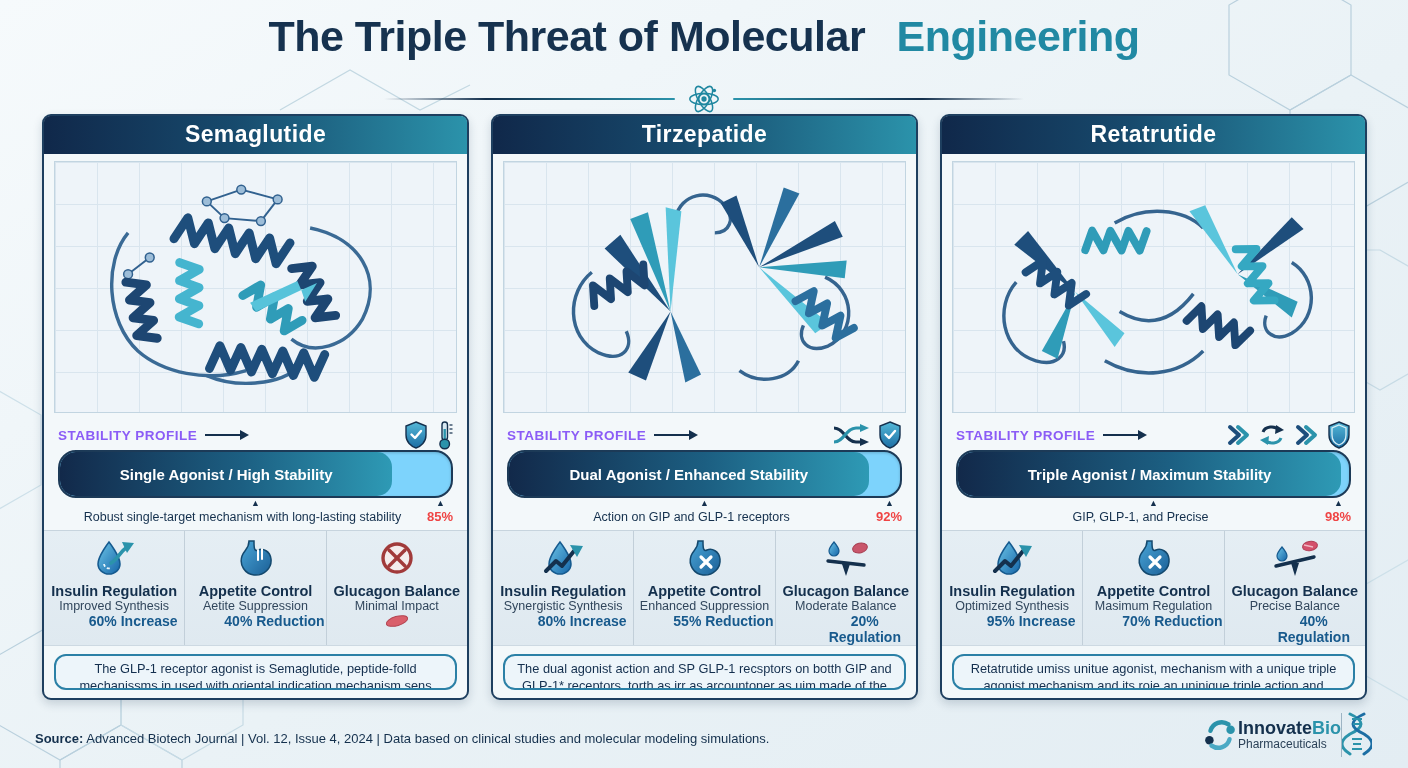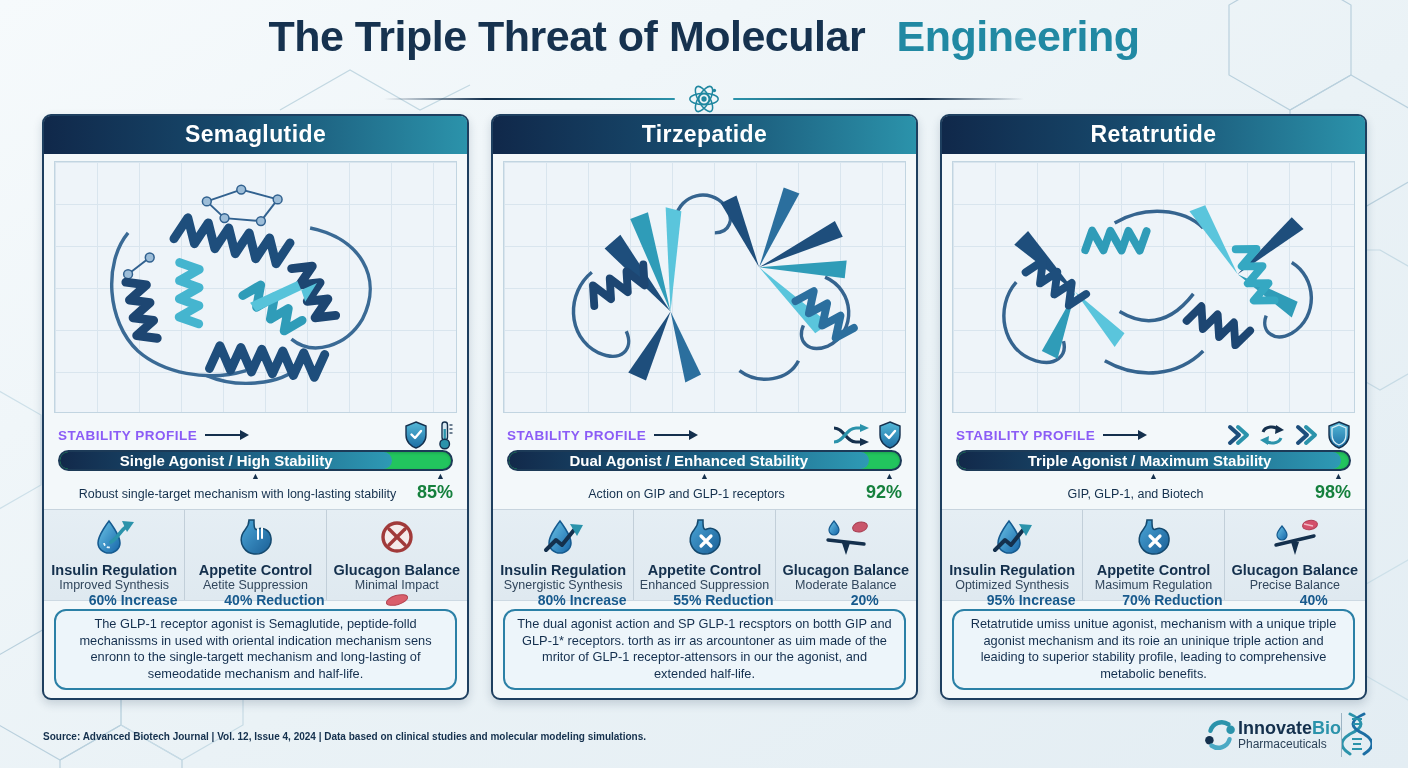--- a/index.html
+++ b/index.html
@@ -32,51 +32,51 @@
                  background-image:linear-gradient(#d9e5ee 1px,transparent 1px),
                                   linear-gradient(90deg,#d9e5ee 1px,transparent 1px);
                  background-size:42px 42px;
                  display:flex; align-items:center; justify-content:center; overflow:hidden; }
 
   .stability { padding:0 14px; flex:none; }
   .stab-head { display:flex; align-items:center; height:30px; }
   .stab-label { font-size:13.5px; font-weight:bold; color:#8b5cf6; letter-spacing:.5px; }
   .stab-arrow { margin-left:8px; display:flex; }
   .stab-icons { margin-left:auto; display:flex; align-items:center; gap:9px; }
-  .bar-outer { height:21px; border:2px solid #1c3a57; border-radius:18px; background:#22c55e;
+  .bar-outer { height:48px; border:2px solid #1c3a57; border-radius:18px; background:#7dd3fc;
                overflow:hidden; box-shadow:inset 0 1px 3px rgba(0,0,0,.18); }
   .bar-fill { height:100%; border-radius:15px;
               background:linear-gradient(90deg,#12294a,#1c5f82 55%,#2e9ab5);
               display:flex; align-items:center; justify-content:center;
               color:#fff; font-weight:bold; font-size:15px; white-space:nowrap; }
   .bar-markers { position:relative; height:11px; }
   .marker { position:absolute; top:0; font-size:9px; color:#14304d; line-height:11px; }
   .m-center { left:50%; transform:translateX(-50%); }
   .m-right { right:8px; }
   .bar-caption-row { display:flex; align-items:baseline; }
   .bar-caption { flex:1; text-align:center; font-size:12.5px; color:#14304d; }
-  .bar-value { font-size:18px; font-weight:bold; color:#15803d; }
-
-  .stats { display:flex; margin-top:6px; flex:none; height:92px;
+  .bar-value { font-size:13px; font-weight:bold; color:#ef4444; }
+
+  .stats { display:flex; margin-top:6px; flex:none; height:116px;
            border-top:1px solid #c7d4de; border-bottom:1px solid #cdd9e2;
            background:linear-gradient(180deg,#e5eef4,#dfe9f0); }
   .stat { flex:1; text-align:center; padding-top:5px; }
   .stat + .stat { border-left:1px solid #c2cfd9; }
   .stat-icon { height:46px; display:flex; align-items:center; justify-content:center; }
   .stat-title { font-size:14.5px; font-weight:bold; color:#14304d; margin-top:1px; }
   .stat-sub { font-size:12.5px; color:#31465c; }
   .stat-value { font-size:14px; font-weight:bold; color:#185a8d;padding-left:38px; }
   .stat-organ { margin-top:1px; }
 
   .desc { margin:8px 10px; flex:1; border:2px solid #2b80a6; border-radius:12px;
           background:#edf5fa; padding:5px 12px; font-size:12.8px; line-height:1.3;
           color:#142f4e; text-align:center; overflow:hidden; }
 
   
-  .source { position:absolute; left:43px; top:731px; font-size:10px; color:#14304d; z-index:2;font-weight:bold; }
+  .source { position:absolute; left:35px; top:731px; font-size:13px; color:#14304d; z-index:2; }
   .brand { position:absolute; right:36px; top:712px; display:flex; align-items:center; gap:0; z-index:2; }
   .brand-text { line-height:1.1; }
   .brand-name { font-size:18px; font-weight:bold; color:#14304d; }
   .brand-name .accent { color:#2b93ab; }
   .brand-tagline { font-size:12px; color:#2c4258; }
   .brand-divider { width:1px; height:44px; background:#9db4c4; }
 </style>
 </head>
 <body>
 
@@ -445,21 +445,21 @@
         </span>
       </div>
       <div class="bar-outer">
         <div class="bar-fill" style="width: 98%;">Triple Agonist / Maximum Stability</div>
       </div>
       <div class="bar-markers">
         <span class="marker m-center">▲</span>
         <span class="marker m-right">▲</span>
       </div>
       <div class="bar-caption-row">
-        <span class="bar-caption">GIP, GLP-1, and Biotech</span>
+        <span class="bar-caption">GIP, GLP-1, and Precise</span>
         <span class="bar-value">98%</span>
       </div>
     </div>
 
     <div class="stats">
       <div class="stat">
         <div class="stat-icon">
           <svg width="46" height="44" viewBox="0 0 46 44">
             <path d="M20 5 C20 5 9 19 9 27 a11 10 0 0 0 22 0 C31 19 20 5 20 5 Z" fill="url(#gDrop)" stroke="#155a8f" stroke-width="1.5"></path>
             <path d="M6 34 L16 24 L22 29 L34 14" stroke="#14304d" stroke-width="4" fill="none" stroke-linecap="round" stroke-linejoin="round"></path>

